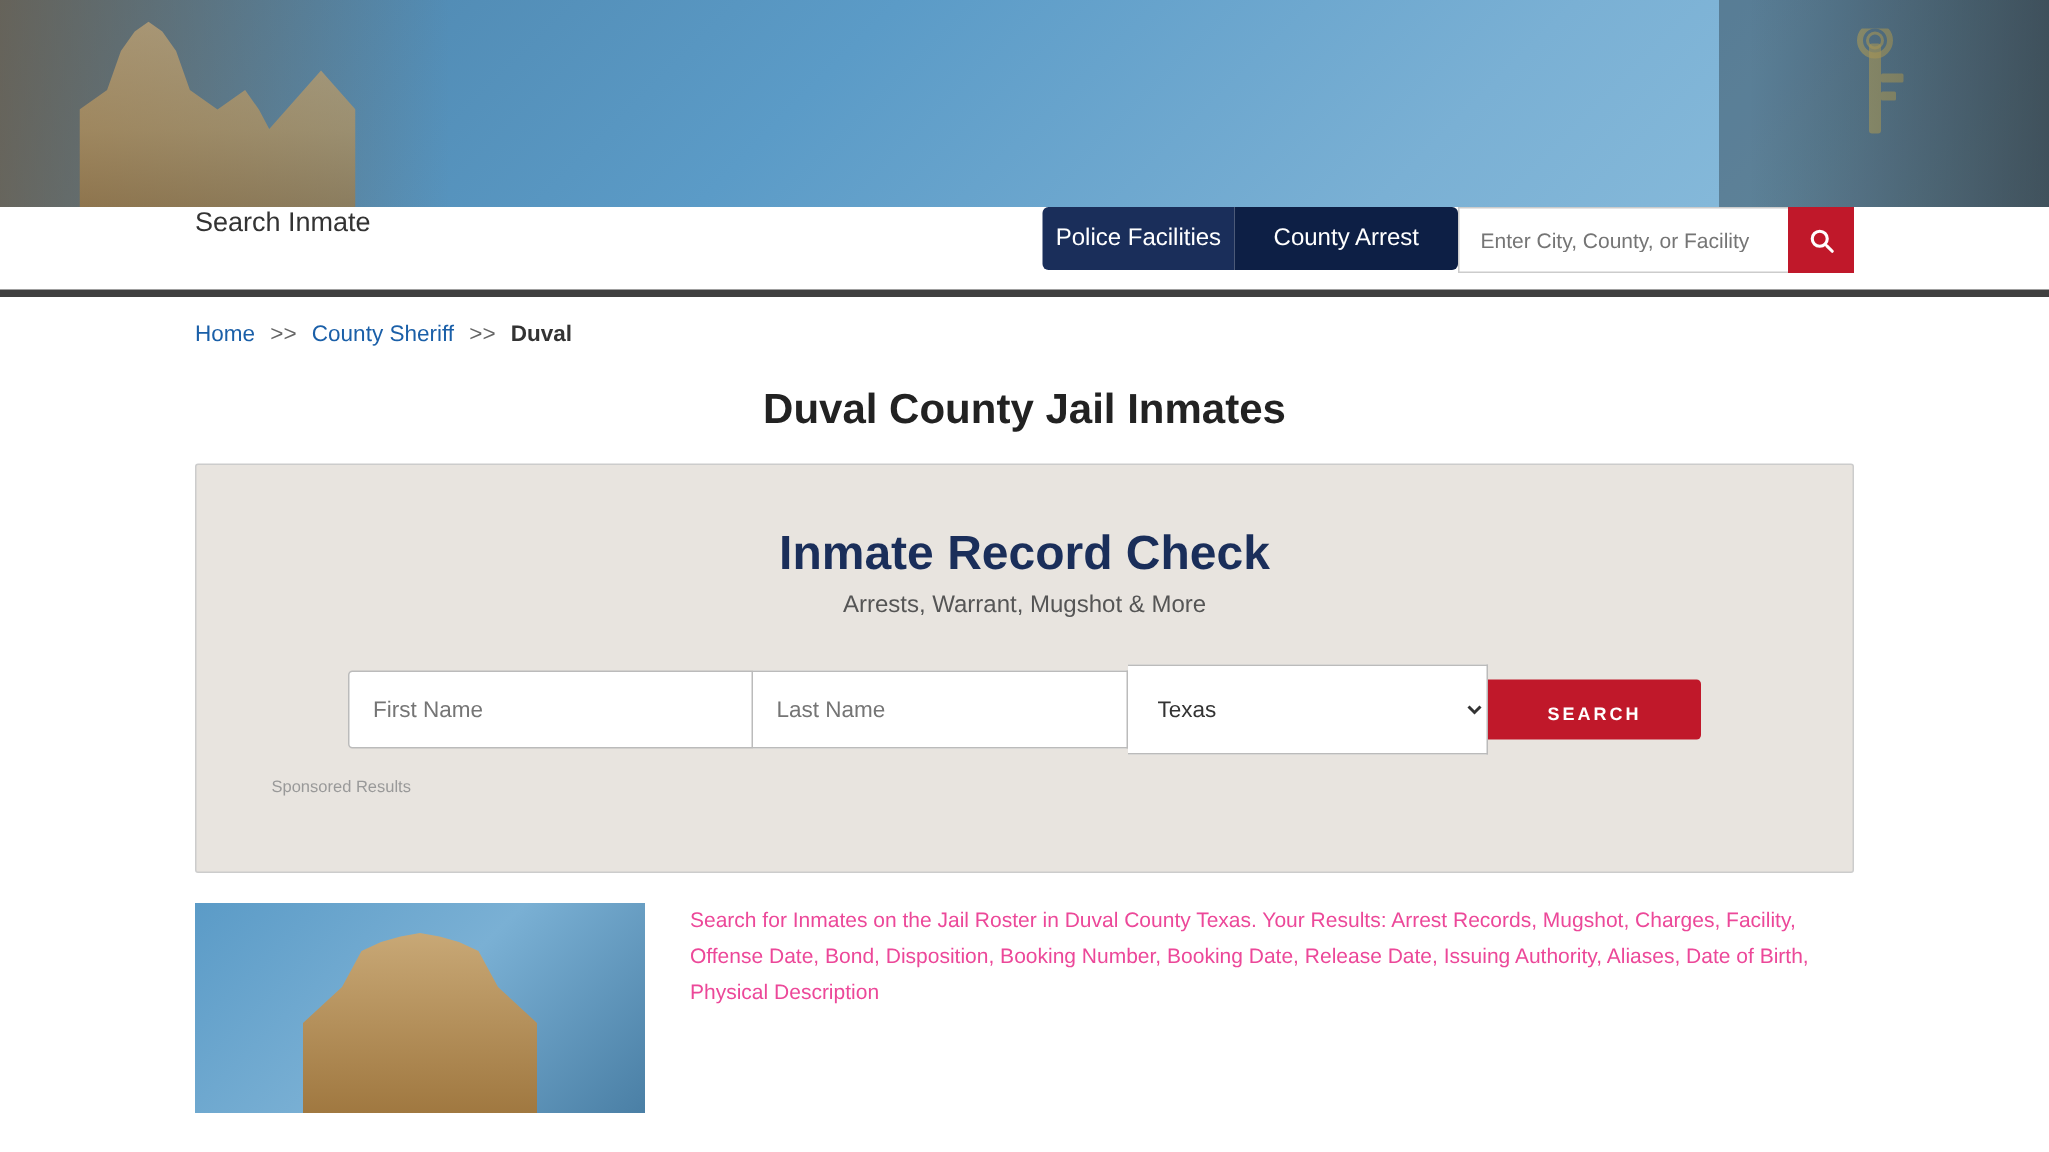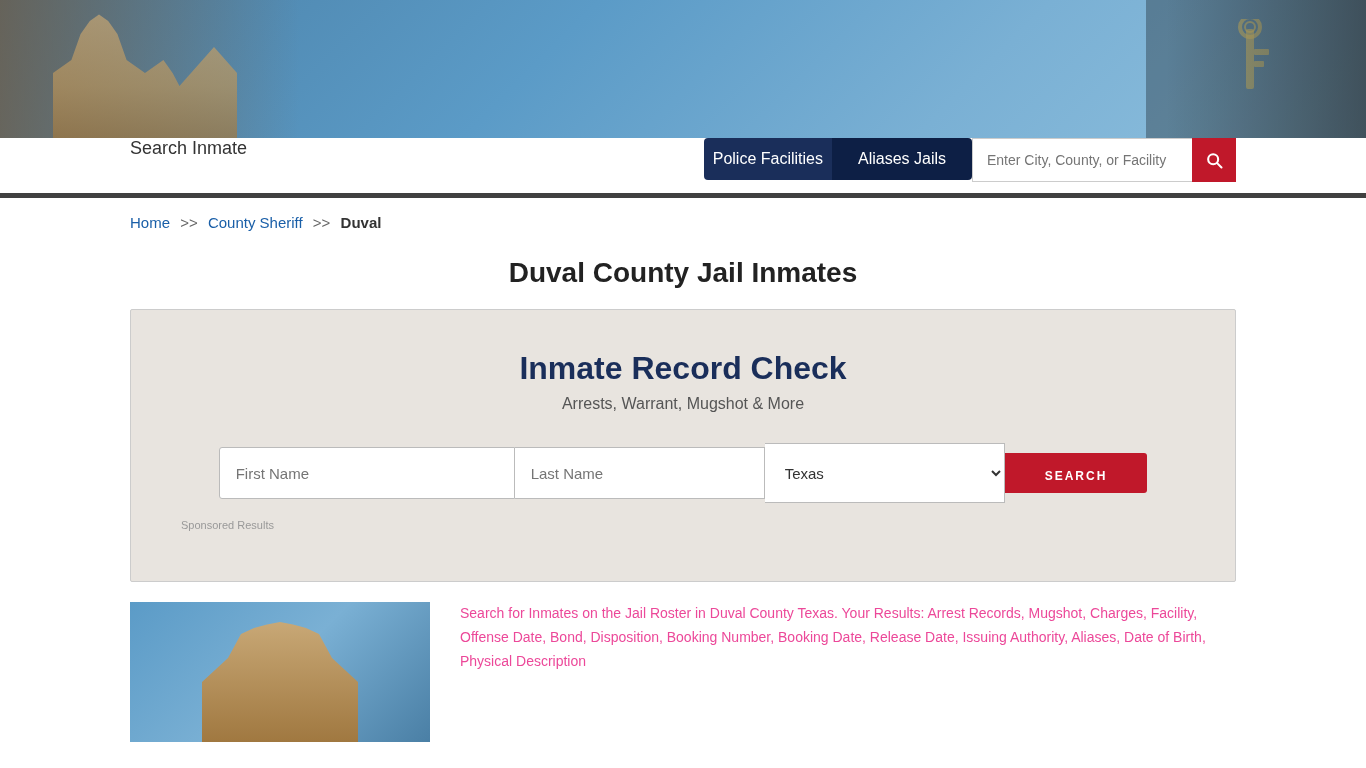--- a/index.html
+++ b/index.html
@@ -184,21 +184,21 @@
     .widget-input {
       border: 1px solid #bbb;
       padding: 12px 16px;
       font-size: 15px;
       height: 52px;
       outline: none;
       font-family: Arial, sans-serif;
       color: #999;
       background: #fff;
     }
-    .widget-input-first { width: 296px; border-radius: 3px 0 0 3px; }
+    .widget-input-first { width: 270px; border-radius: 3px 0 0 3px; }
     .widget-input-last { width: 250px; border-left: none; }
     .widget-select {
       border: 1px solid #bbb;
       border-left: none;
       padding: 12px 16px;
       font-size: 15px;
       height: 60px;
       outline: none;
       font-family: Arial, sans-serif;
       color: #333;
@@ -275,21 +275,21 @@
       <circle cx="34" cy="8" r="5" fill="none" stroke="rgba(200,180,100,0.6)" stroke-width="2"></circle>
     </svg>
   </div>
   <div class="banner-right-overlay"></div>
 </div>
 
 <div class="navbar">
   <span class="navbar-brand">Search Inmate</span>
   <div class="nav-buttons">
     <button class="nav-btn-police">Police Facilities</button>
-    <button class="nav-btn-county">Aliases Jails</button>
+    <button class="nav-btn-county">County Arrest</button>
   </div>
   <input class="nav-search-input" type="text" placeholder="Enter City, County, or Facility" style="">
   <button class="nav-search-btn">
     <svg viewBox="0 0 24 24">
       <path d="M21 21l-4.35-4.35M17 11A6 6 0 1 1 5 11a6 6 0 0 1 12 0z" stroke="#fff" stroke-width="2.5" fill="none" stroke-linecap="round"></path>
     </svg>
   </button>
 </div>
 
 <div class="breadcrumb">

